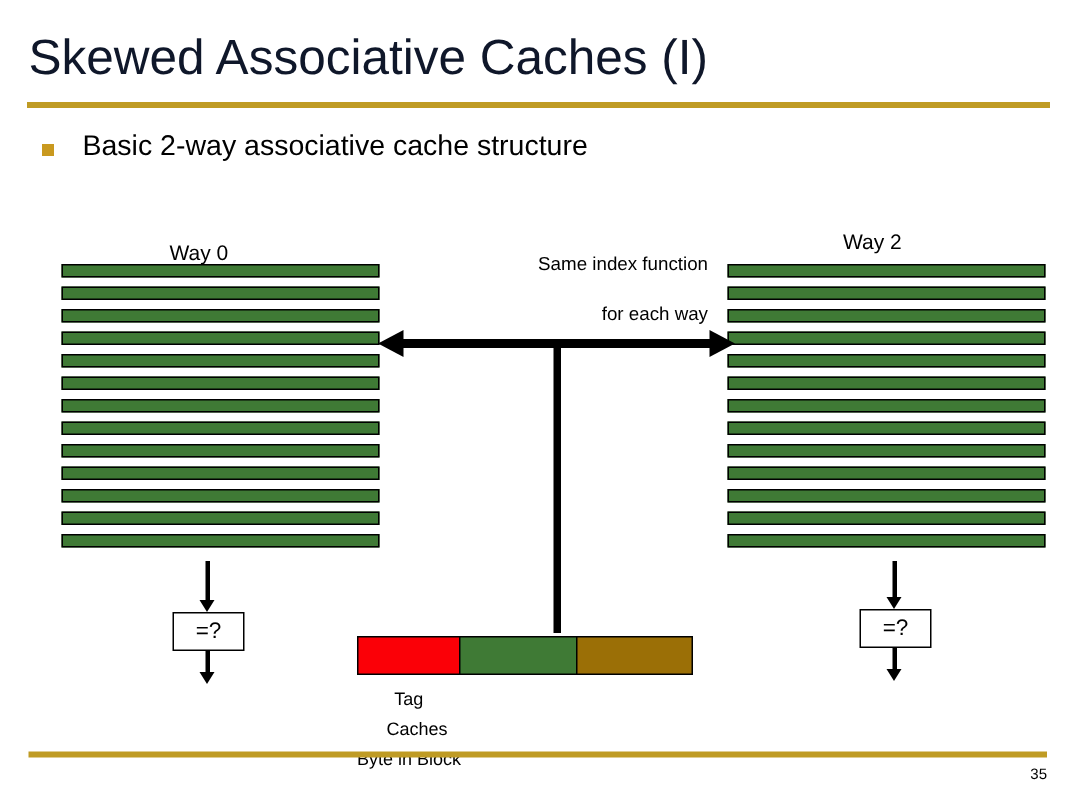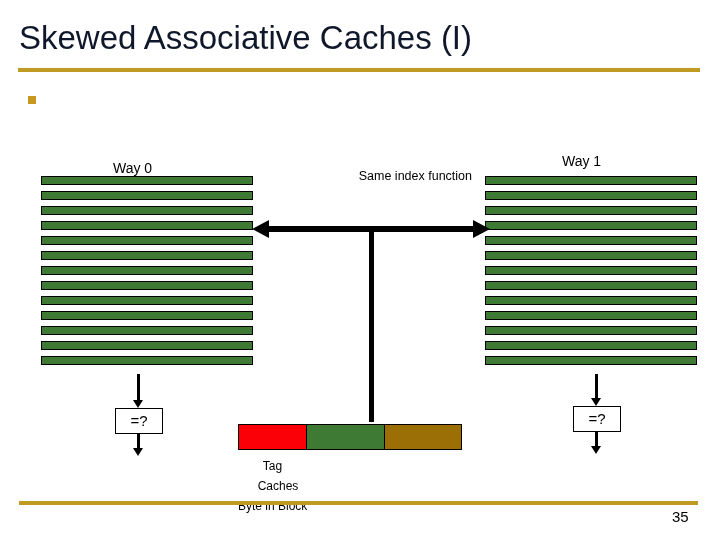--- a/index.html
+++ b/index.html
@@ -213,40 +213,41 @@
     top: 501px;
     width: 679px;
     height: 4px;
     background: #bf9b24;
   }
   #page-number {
     position: absolute;
     left: 672px;
     top: 508px;
     width: 26px;
-    text-align: left;
-    font-size: 15px;
+    text-align: right;
+    font-size: 10px;
     line-height: 18px;
     color: #000000;
   }
 </style>
 </head>
 <body>
 
 <div id="slide-title">Skewed Associative Caches (I)</div>
 <div id="title-rule"></div>
 
 <div id="bullet-row">
   <div id="bullet-marker"></div>
+  <div id="bullet-text">Basic 2-way associative cache structure</div>
 </div>
 
 <div id="diagram">
 
   <div class="way-label" id="way0-label">Way 0</div>
-  <div class="way-label" id="way1-label">Way 1</div>
+  <div class="way-label" id="way1-label">Way 2</div>
 
   <div class="cache-block" id="way0-block">
     <div class="cache-line"></div>
     <div class="cache-line"></div>
     <div class="cache-line"></div>
     <div class="cache-line"></div>
     <div class="cache-line"></div>
     <div class="cache-line"></div>
     <div class="cache-line"></div>
     <div class="cache-line"></div>
@@ -267,20 +268,21 @@
     <div class="cache-line"></div>
     <div class="cache-line"></div>
     <div class="cache-line"></div>
     <div class="cache-line"></div>
     <div class="cache-line"></div>
     <div class="cache-line"></div>
     <div class="cache-line"></div>
   </div>
 
   <div class="center-note" id="note-line1">Same index function</div>
+  <div class="center-note" id="note-line2">for each way</div>
 
   <svg id="index-arrow" viewBox="0 0 238 22" xmlns="http://www.w3.org/2000/svg">
     <polygon points="0,11 17,2 17,20" fill="#000000"></polygon>
     <polygon points="238,11 221,2 221,20" fill="#000000"></polygon>
     <rect x="15" y="8" width="208" height="6" fill="#000000"></rect>
   </svg>
   <div id="center-drop"></div>
 
   <div class="vline" id="left-line-top"></div>
   <div class="arrowhead-down" id="left-head-top"></div>

